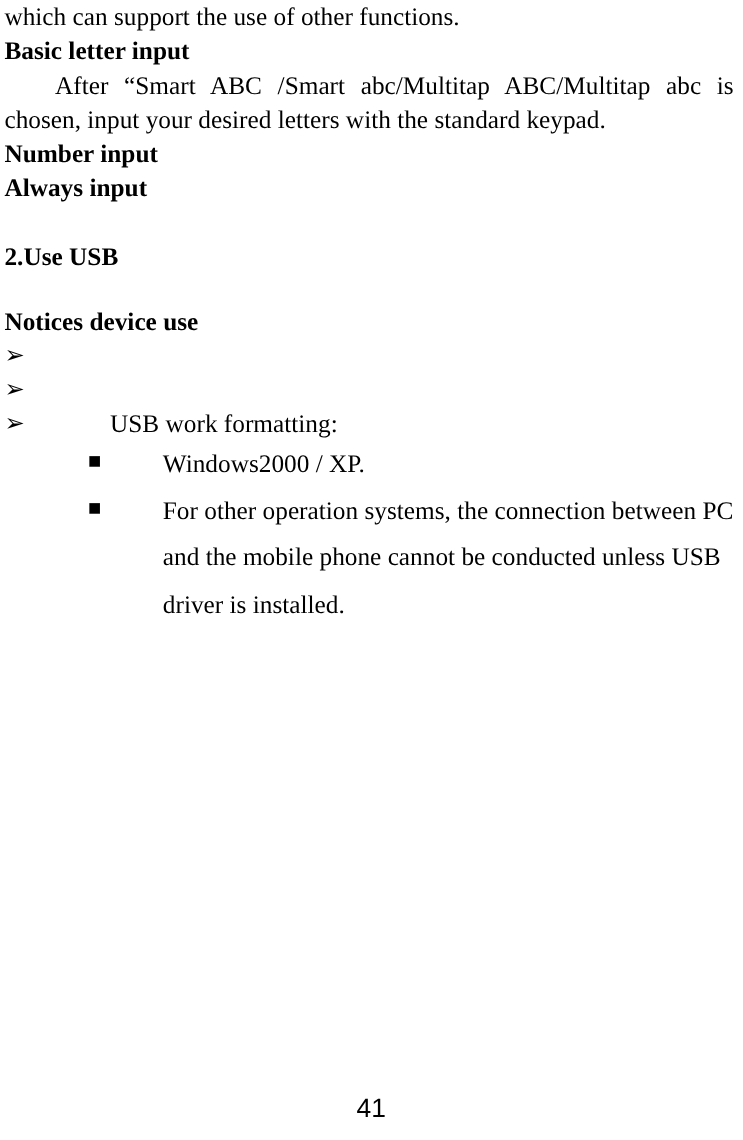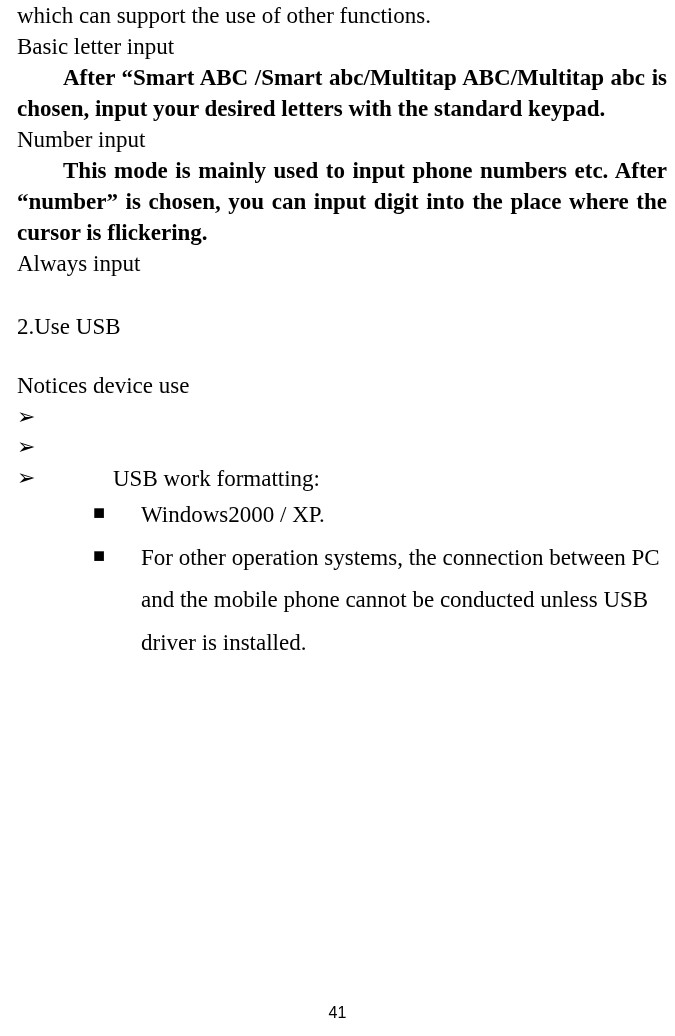--- a/index.html
+++ b/index.html
@@ -4,37 +4,36 @@
 <style>
   html, body {
     margin: 0;
     padding: 0;
     background: #fff;
   }
   .page {
     width: 675px;
     height: 1036px;
     box-sizing: border-box;
-    padding: 0 8px 0 17px;
+    padding: 0 8px 0 4px;
     font-family: "Times New Roman", Times, serif;
     font-size: 23px;
     line-height: 1.35;
     color: #000;
     position: relative;
   }
   .para {
     text-align: justify;
     margin: 0;
   }
   .bold {
-    font-weight: normal;
+    font-weight: bold;
   }
   .indent {
     text-indent: 46px;
-    font-weight: bold;
   }
   .section-gap {
     height: 32px;
   }
   .small-gap {
     height: 28px;
   }
   .list {
     margin: 0;
     padding: 0;
@@ -62,43 +61,43 @@
   .sub-row .marker {
     width: 48px;
     flex: 0 0 48px;
     margin-left: 76px;
     font-size: 20px;
     line-height: 1.85;
   }
   .sub-row .content {
     flex: 1;
     line-height: 1.85;
+    margin-left: 20px;
   }
   .page-number {
     position: absolute;
     bottom: 12px;
     left: 0;
     right: 0;
     text-align: center;
     font-family: Arial, Helvetica, sans-serif;
-    font-size: 16px;
+    font-size: 24px;
   }
 </style>
 </head>
 <body>
 
 <div class="page">
 
   <p class="para">which can support the use of other functions.</p>
 
   <p class="para bold">Basic letter input</p>
   <p class="para indent">After “Smart ABC /Smart abc/Multitap ABC/Multitap abc is chosen, input your desired letters with the standard keypad.</p>
 
   <p class="para bold">Number input</p>
-  <p class="para indent">This mode is mainly used to input phone numbers etc. After “number” is chosen, you can input digit into the place where the cursor is flickering.</p>
 
   <p class="para bold">Always input</p>
 
   <div class="section-gap"></div>
 
   <p class="para bold">2.Use USB</p>
 
   <div class="small-gap"></div>
 
   <p class="para bold">Notices device use</p>

